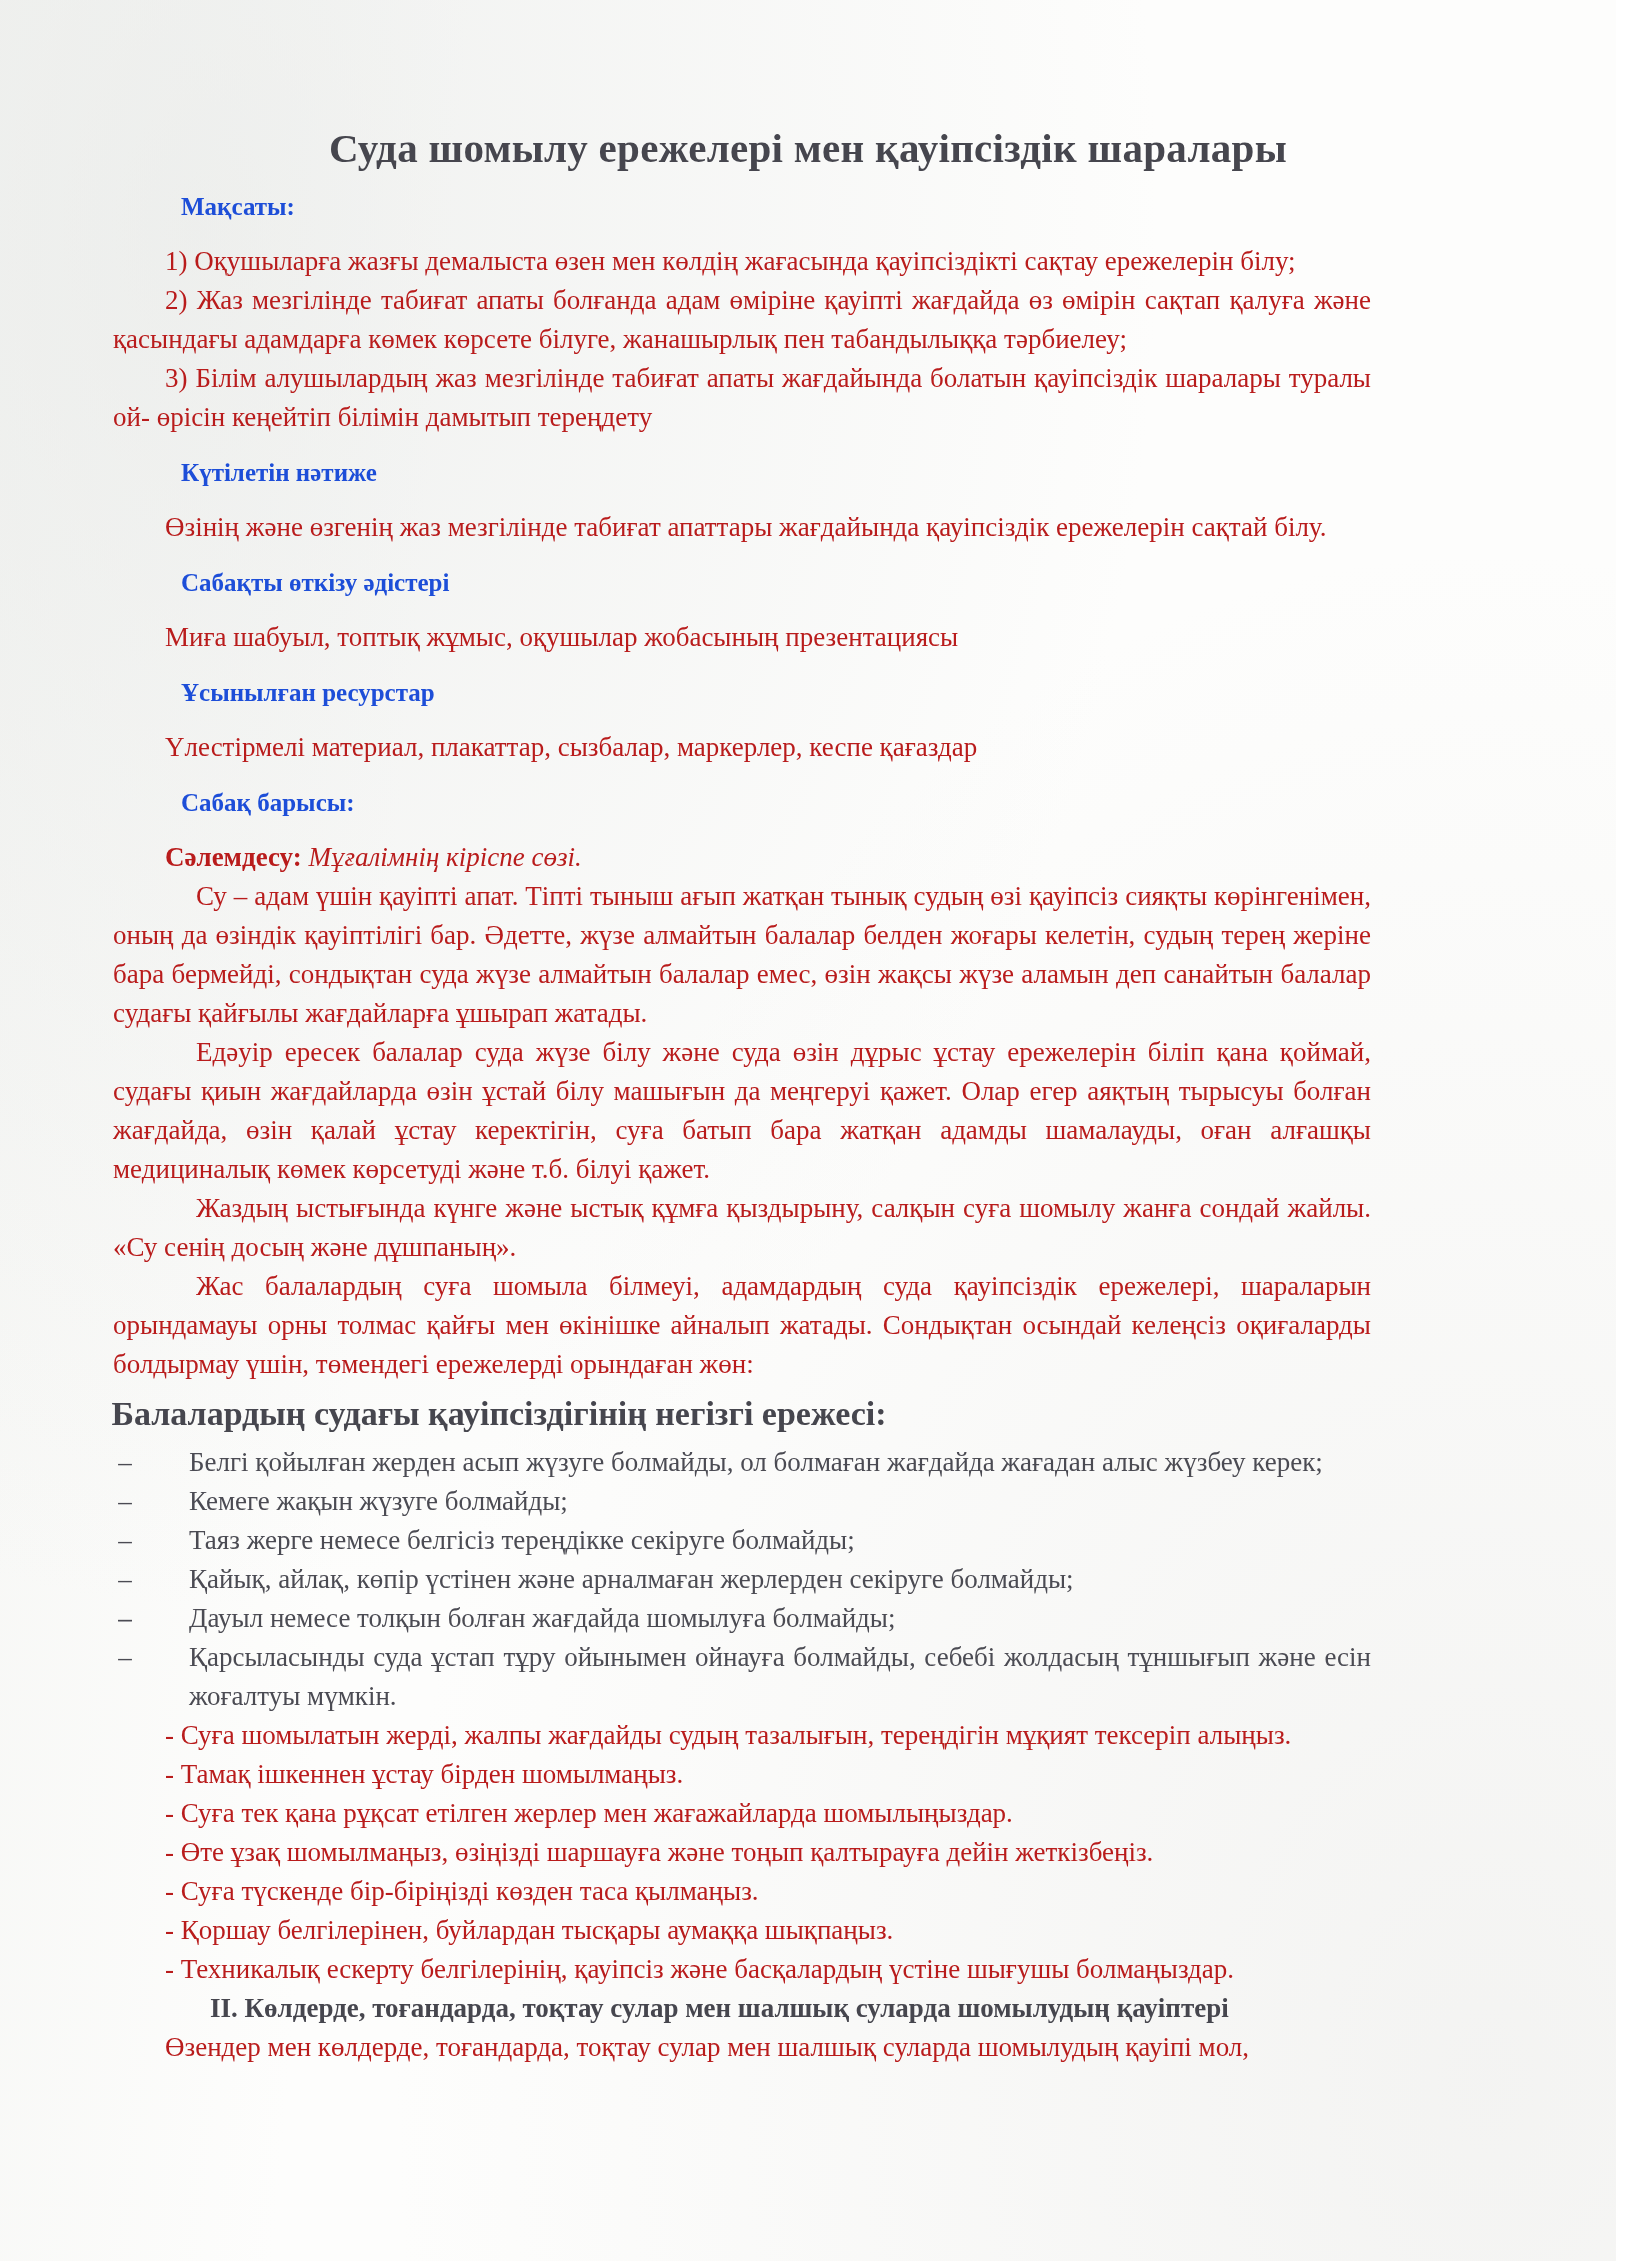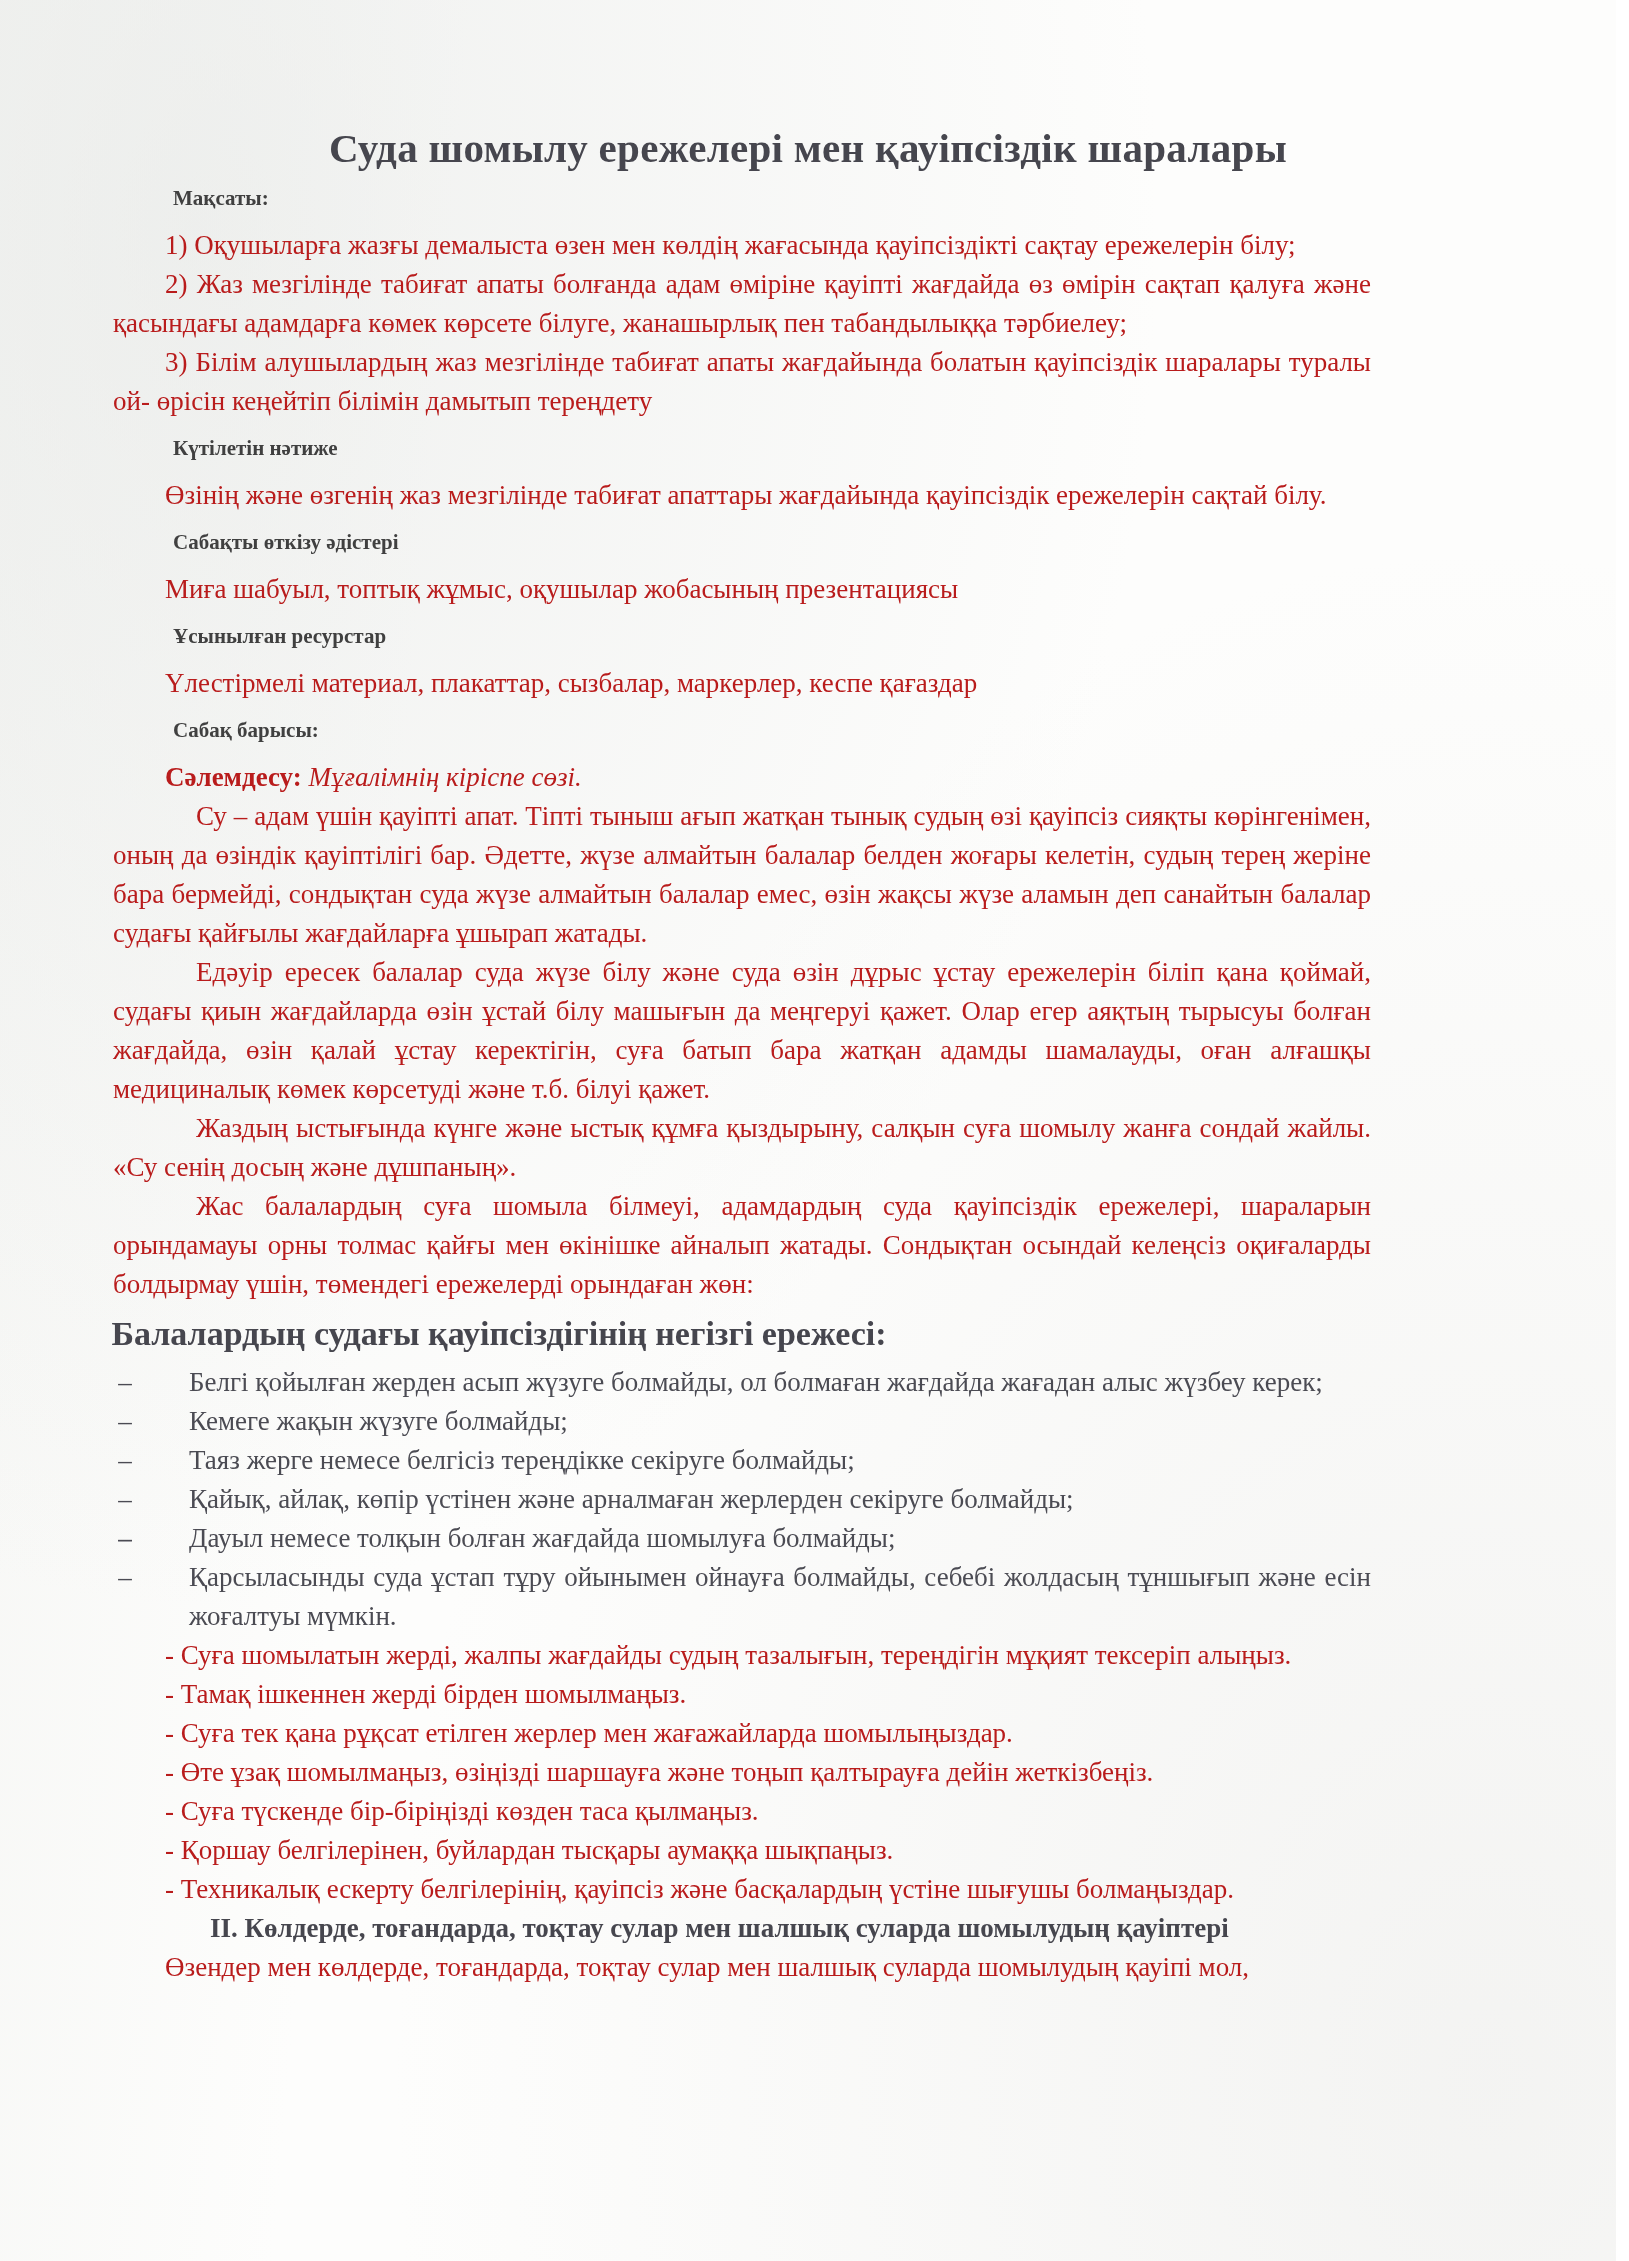--- a/index.html
+++ b/index.html
@@ -61,26 +61,26 @@
     text-align-last: left;
     color: #b91c1c;
     -webkit-hyphens: none;
     hyphens: none;
   }
   p.indent  { text-indent: 52px; }
   p.indent-lg { text-indent: 83px; }
   .ital     { font-style: italic; }
 
   .lead-head {
-    margin: 8px;
-    font-size: 21px;
+    margin: 16px;
+    font-size: 25px;
     line-height: 39px;
     font-weight: bold;
     text-indent: 52px;
-    color: #404040;
+    color: #1d4ed8;
   }
 
   
   ul.dash-list {
     margin: 0;
     padding: 0;
     list-style: none;
   }
   ul.dash-list > li {
     position: relative;
@@ -153,21 +153,21 @@
         <li><span class="dash">–</span><span>Белгі қойылған жерден асып жүзуге болмайды, ол болмаған жағдайда жағадан алыс жүзбеу керек;</span></li>
         <li><span class="dash">–</span><span>Кемеге жақын жүзуге болмайды;</span></li>
         <li><span class="dash">–</span><span>Таяз жерге немесе белгісіз тереңдікке секіруге болмайды;</span></li>
         <li><span class="dash">–</span><span>Қайық, айлақ, көпір үстінен және арналмаған жерлерден секіруге болмайды;</span></li>
         <li><span class="dash">–</span></li>
         <li><span class="dash">–</span><span>Дауыл немесе толқын болған жағдайда шомылуға болмайды;</span></li>
         <li><span class="dash">–</span><span>Қарсыласынды суда ұстап тұру ойынымен ойнауға болмайды, себебі жолдасың тұншығып және есін жоғалтуы мүмкін.</span></li>
       </ul>
 
       <p class="line indent">- Суға шомылатын жерді, жалпы жағдайды судың тазалығын, тереңдігін мұқият тексеріп алыңыз.</p>
-      <p class="line indent">- Тамақ ішкеннен жерді бірден шомылмаңыз.</p>
+      <p class="line indent">- Тамақ ішкеннен ұстау бірден шомылмаңыз.</p>
       <p class="line indent">- Суға тек қана рұқсат етілген жерлер мен жағажайларда шомылыңыздар.</p>
       <p class="line indent">- Өте ұзақ шомылмаңыз, өзіңізді шаршауға және тоңып қалтырауға дейін жеткізбеңіз.</p>
       <p class="line indent">- Суға түскенде бір-біріңізді көзден таса қылмаңыз.</p>
       <p class="line indent">- Қоршау белгілерінен, буйлардан тысқары аумаққа шықпаңыз.</p>
       <p class="line indent">- Техникалық ескерту белгілерінің, қауіпсіз және басқалардың үстіне шығушы болмаңыздар.</p>
 
       <p class="heading-roman">II. Көлдерде, тоғандарда, тоқтау сулар мен шалшық суларда шомылудың қауіптері</p>
       <p class="line indent">Өзендер мен көлдерде, тоғандарда, тоқтау сулар мен шалшық суларда шомылудың қауіпі мол,</p>
 
     </div>

